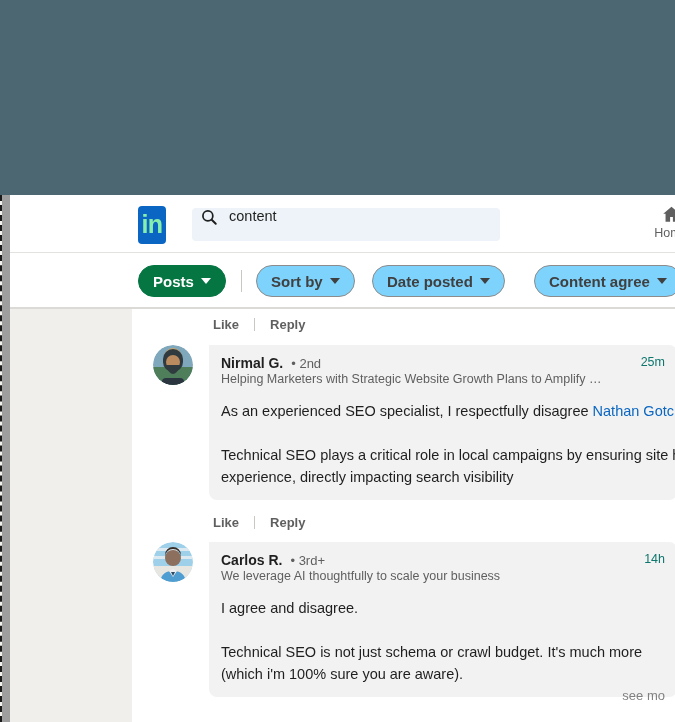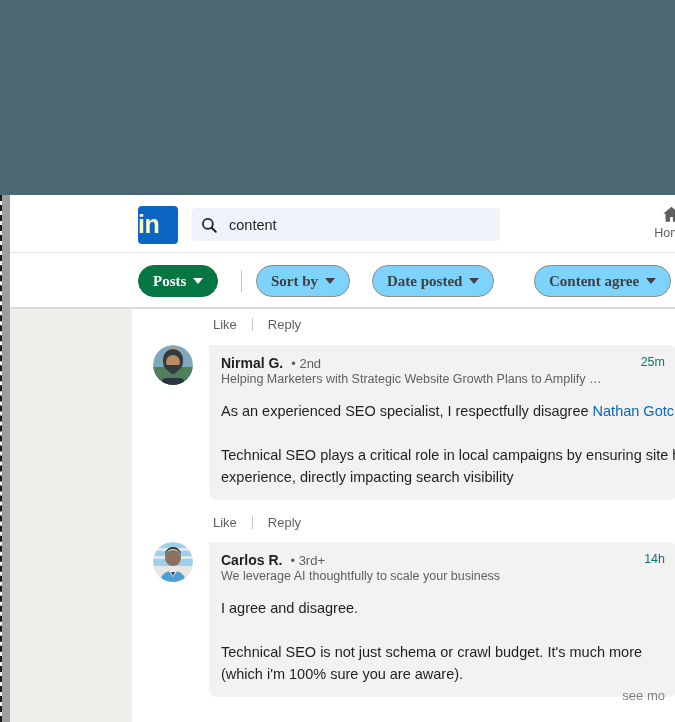--- a/index.html
+++ b/index.html
@@ -51,38 +51,39 @@
     height: 58px;
     background: #ffffff;
     border-bottom: 1px solid #e4e2df;
     display: flex;
     align-items: center;
   }
 
   #li-logo {
     position: absolute;
     left: 128px; top: 11px;
-    width: 40px; height: 38px;
+    width: 28px; height: 38px;
     background: #0a66c2;
     border-radius: 4px;
-    color: #fef9c3;
+    color: #86efac;
     font-weight: bold;
     font-size: 25px;
     line-height: 36px;
+    text-align: center;
     letter-spacing: -0.5px;
   }
 
   #search-box {
     position: absolute;
     left: 182px; top: 13px;
     width: 308px; height: 33px;
     background: #edf3f8;
     border-radius: 4px;
     display: flex;
-    align-items: center;
+    align-items: flex-start;
     padding-left: 8px;
   }
   #search-icon { width: 18px; height: 18px; flex: 0 0 18px; }
   #search-input-value {
     margin-left: 11px;
     font-size: 14.5px;
     color: #1f1f1f;
   }
 
   #home-nav {
@@ -109,21 +110,20 @@
     position: absolute;
     top: 12px;
     height: 32px;
     border-radius: 16px;
     display: flex;
     align-items: center;
     padding: 0 14px;
     font-size: 15px;
     font-weight: 600;
     white-space: nowrap;
-    font-family: Liberation Serif, serif;
   }
   .pill.outline {
     border: 1px solid #8c8c8c;
     color: #404040;
     background: #7dd3fc;
   }
   .pill.solid {
     background: #057642;
     color: #ffffff;
     border: 1px solid #057642;
@@ -176,21 +176,21 @@
 
   
   .action-row {
     display: flex;
     align-items: center;
     padding-left: 77px;
     height: 26px;
   }
   .action-btn {
     font-size: 13px;
-    font-weight: 400;
+    font-weight: 700;
     color: #5f5f5f;
     padding: 0 4px;
   }
   .action-sep {
     width: 1px;
     height: 13px;
     background: #c9c7c4;
     margin: 0 11px;
   }
 

